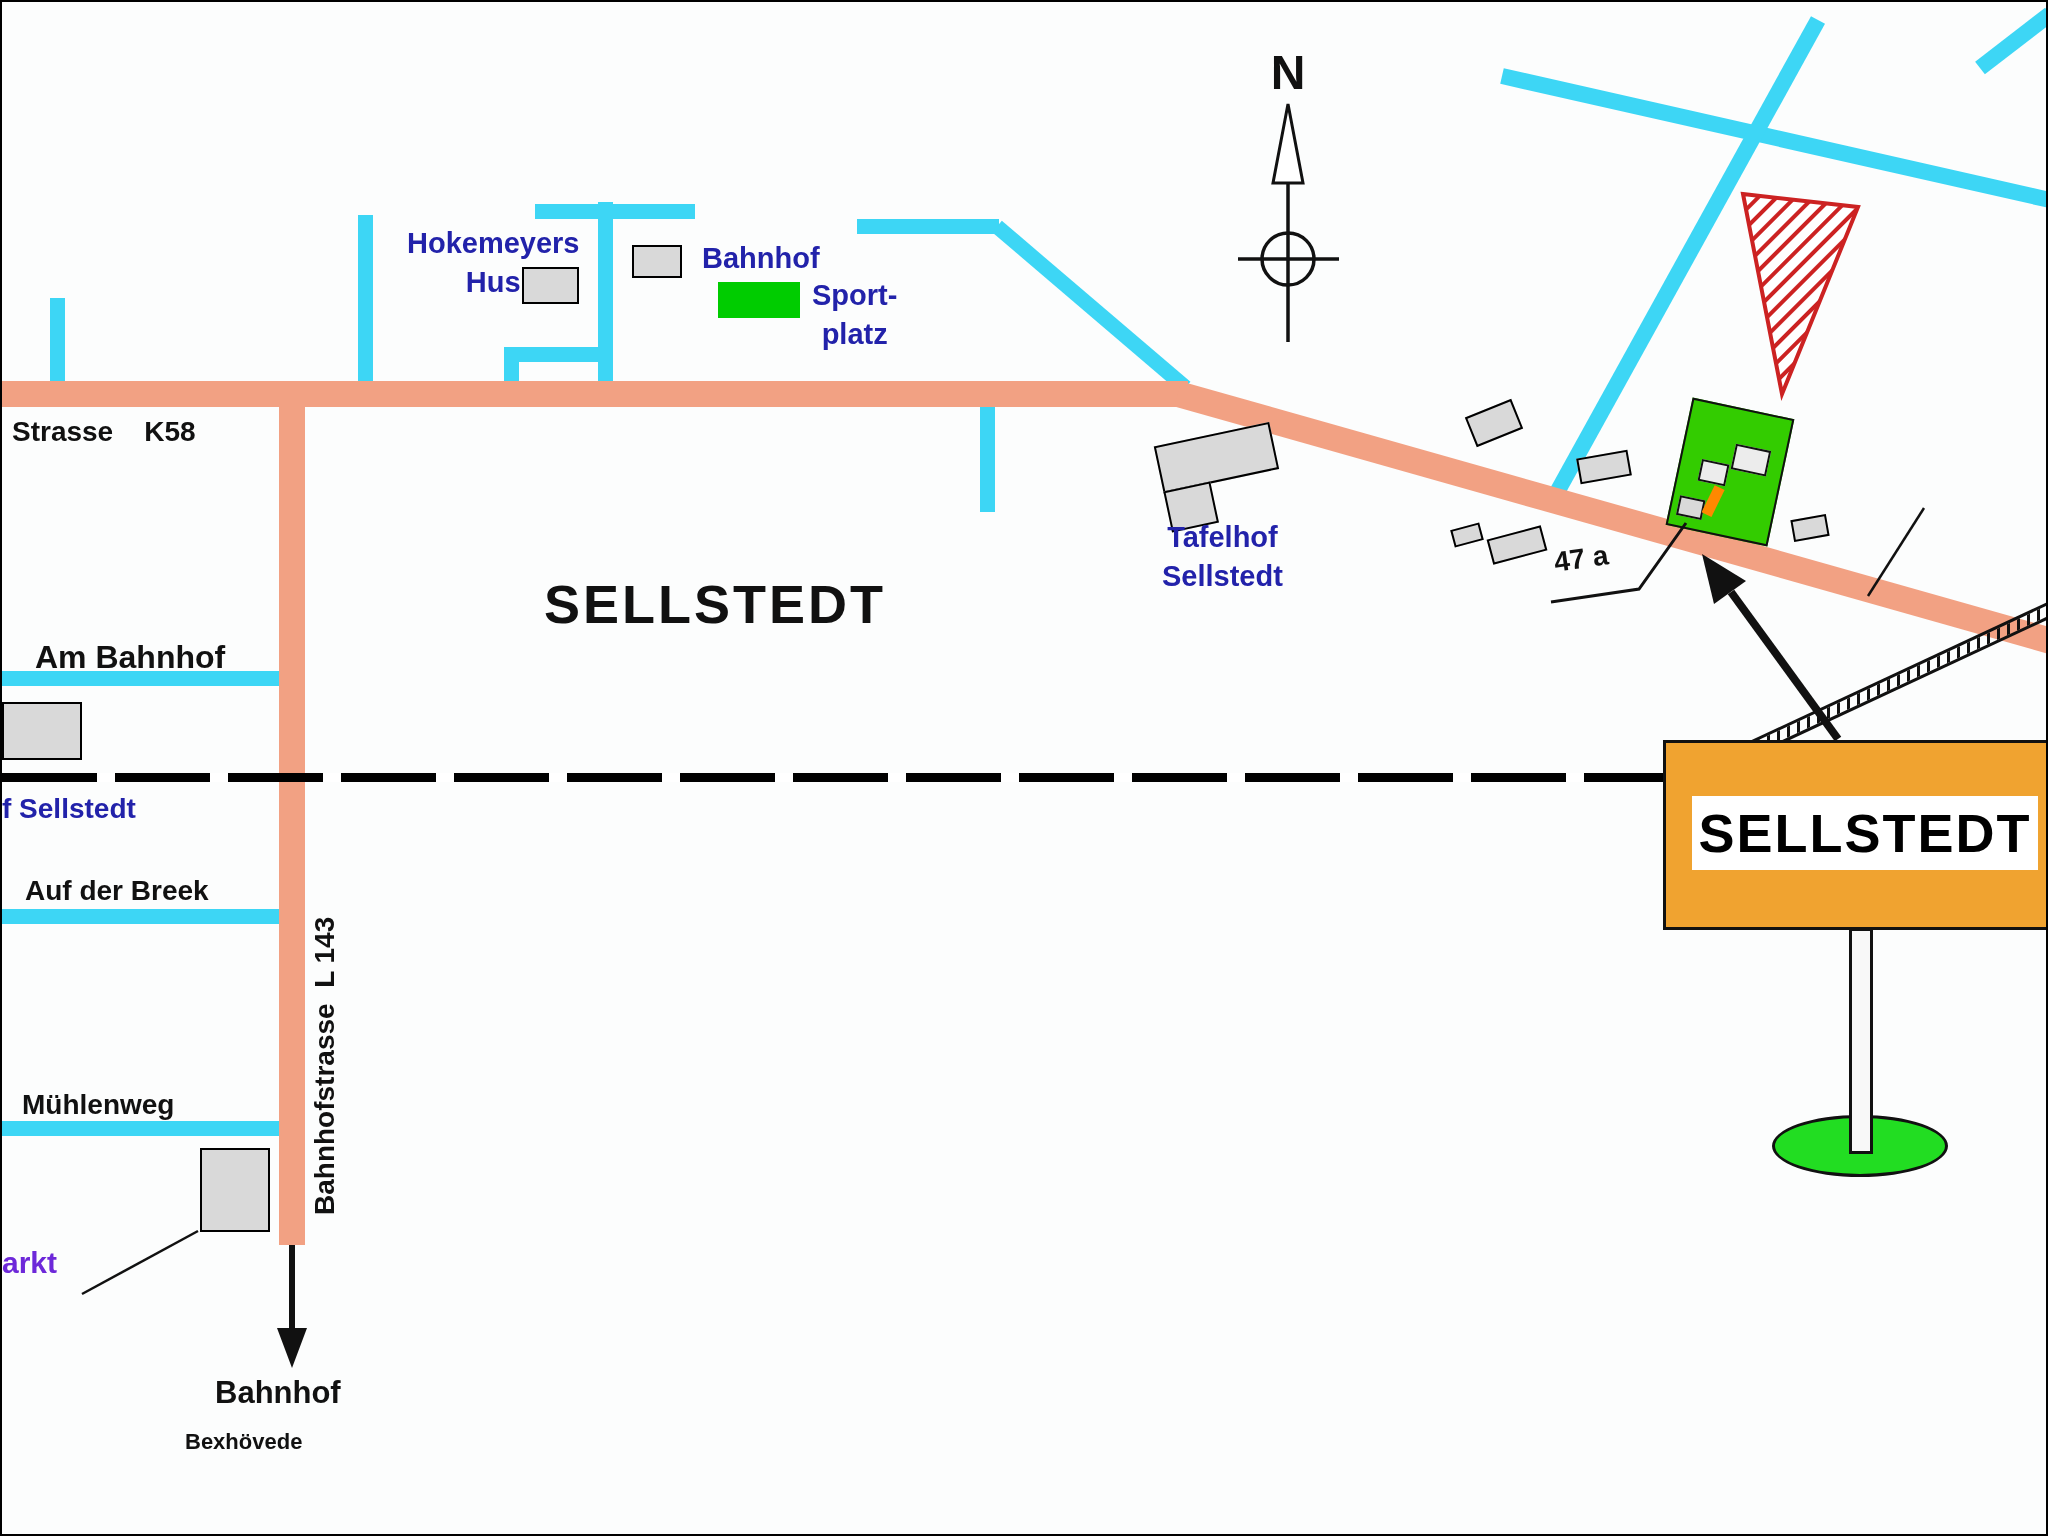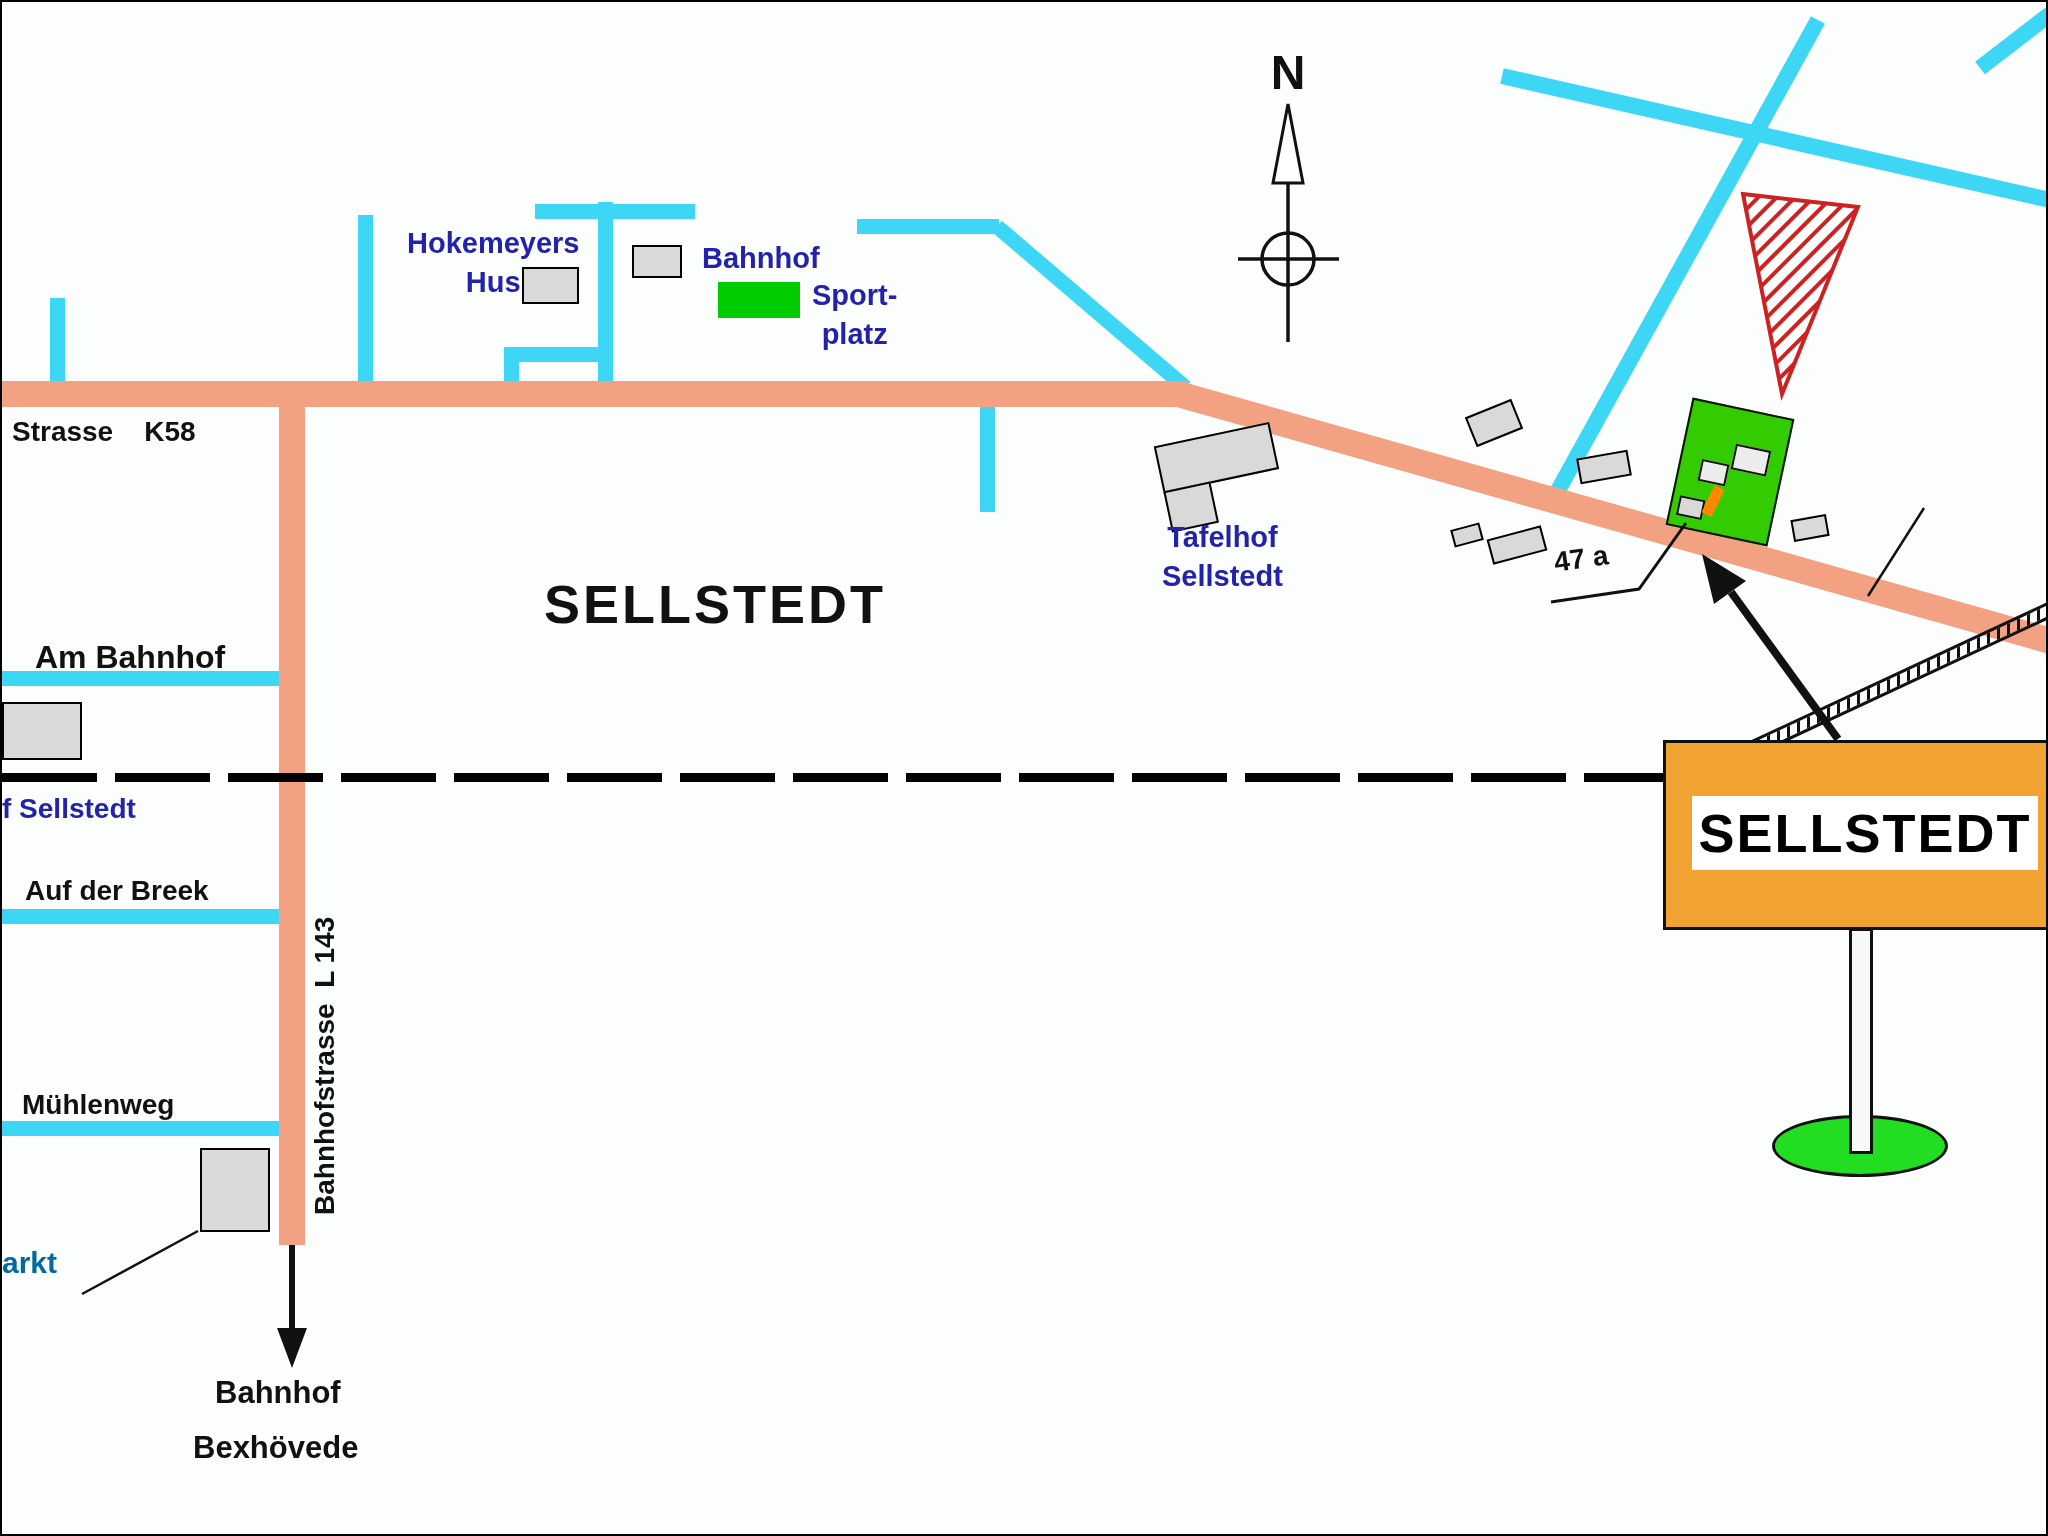--- a/index.html
+++ b/index.html
@@ -105,26 +105,26 @@
     </div>
   </div>
 
   <div class="lbl" style="left:10px;top:413px;font-size:28px">Strasse    K58</div>
   <div class="lbl" style="left:542px;top:570px;font-size:54px;letter-spacing:3px">SELLSTEDT</div>
   <div class="lbl" style="left:33px;top:636px;font-size:32px">Am Bahnhof</div>
   <div class="lbl" style="left:23px;top:872px;font-size:28px">Auf der Breek</div>
   <div class="lbl" style="left:20px;top:1086px;font-size:28px">Mühlenweg</div>
   <div class="lbl" style="left:306px;top:1213px;font-size:28px;transform:rotate(-90deg);transform-origin:top left">Bahnhofstrasse  L 143</div>
   <div class="lbl blue" style="left:0;top:790px;font-size:28px">f Sellstedt</div>
-  <div class="lbl" style="left:0;top:1243px;font-size:30px;color:#0369a1">arkt</div>
+  <div class="lbl" style="left:0;top:1243px;font-size:30px;color:#6d28d9">arkt</div>
   <div class="lbl blue preline" style="left:405px;top:222px;font-size:29px;line-height:39px">Hokemeyers
 Hus</div>
   <div class="lbl blue" style="left:700px;top:239px;font-size:29px">Bahnhof</div>
   <div class="lbl blue preline" style="left:810px;top:274px;font-size:29px;line-height:39px">Sport-
 platz</div>
   <div class="lbl blue preline" style="left:1160px;top:516px;font-size:29px;line-height:39px">Tafelhof
 Sellstedt</div>
   <div class="lbl" style="left:1552px;top:540px;font-size:28px;transform:rotate(-8deg)">47 a</div>
   <div class="lbl" style="left:213px;top:1372px;font-size:31px">Bahnhof</div>
-  <div class="lbl" style="left:191px;top:1427px;font-size:31px">Bexhövede</div>
+  <div class="lbl" style="left:183px;top:1427px;font-size:22px">Bexhövede</div>
   <div class="lbl" style="left:1286px;top:42px;font-size:48px;transform:translateX(-50%)">N</div>
 
 </div>
 
 </body></html>

